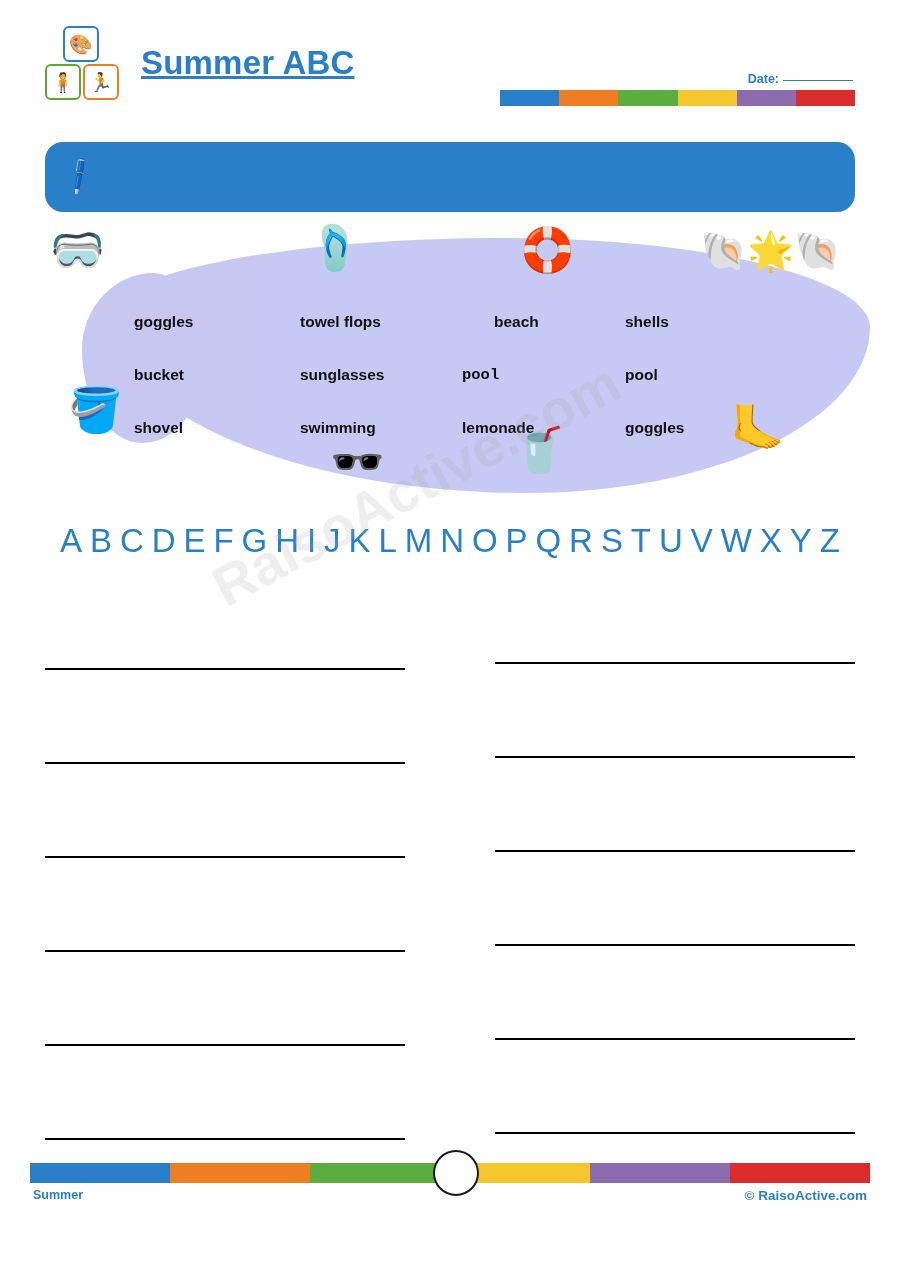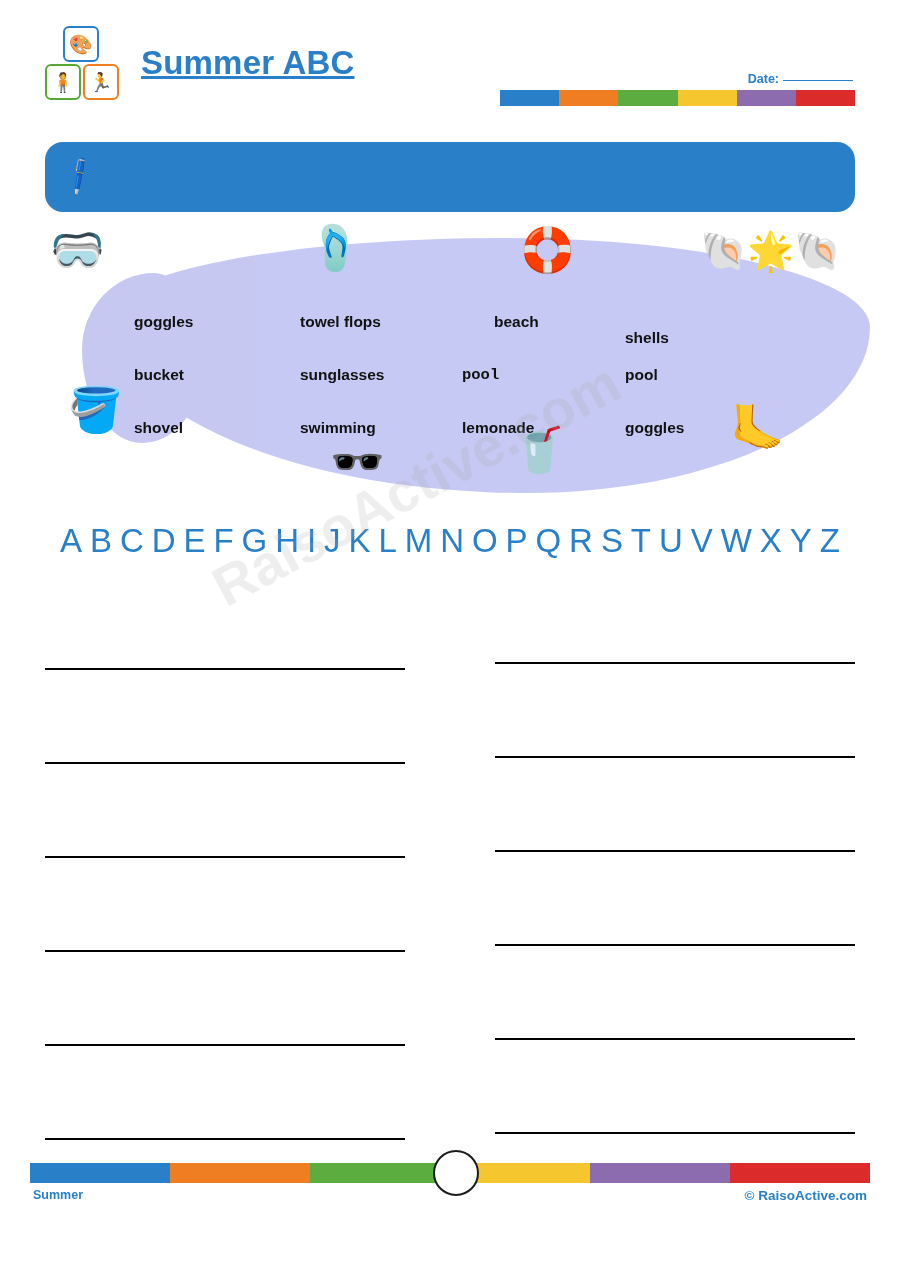--- a/index.html
+++ b/index.html
@@ -273,21 +273,21 @@
     <div class="word" style="left:94px;  top:191px;">shovel</div>
 
     <div class="word" style="left:260px; top:85px;">towel flops</div>
     <div class="word" style="left:260px; top:138px;">sunglasses</div>
     <div class="word" style="left:260px; top:191px;">swimming</div>
 
     <div class="word" style="left:422px; top:85px;margin-left:32px;">beach</div>
     <div class="word" style="left:422px; top:138px;font-family:Liberation Mono, monospace;">pool</div>
     <div class="word" style="left:422px; top:191px;">lemonade</div>
 
-    <div class="word" style="left:585px; top:85px;margin-top:16px;">shells</div>
+    <div class="word" style="left:585px; top:85px;">shells</div>
     <div class="word" style="left:585px; top:138px;">pool</div>
     <div class="word" style="left:585px; top:191px;">goggles</div>
   </div>
 
   <div id="alphabet">
     <span>A</span>
     <span>B</span>
     <span>C</span>
     <span>D</span>
     <span>E</span>

